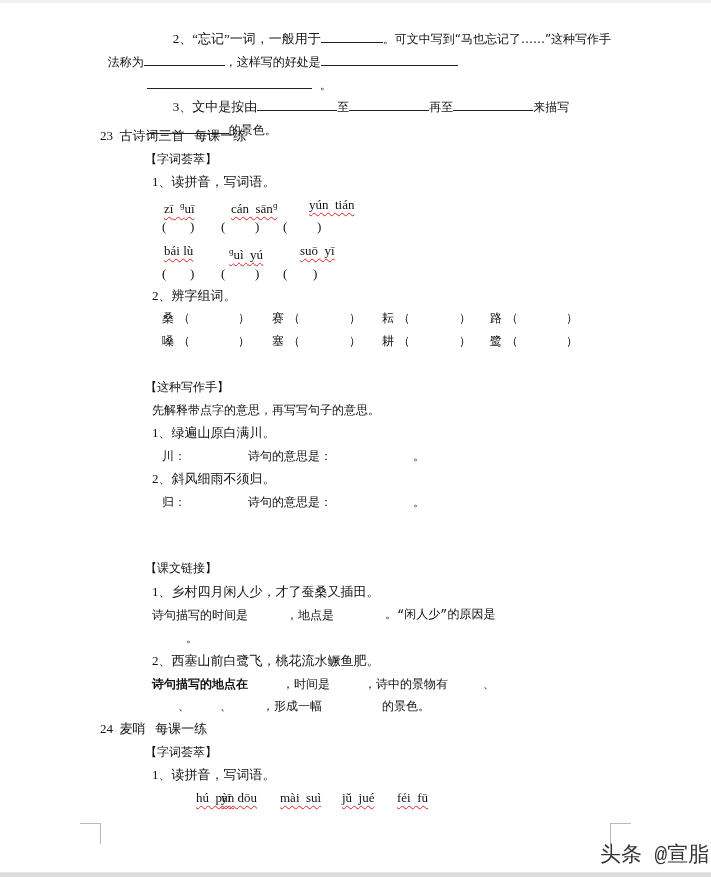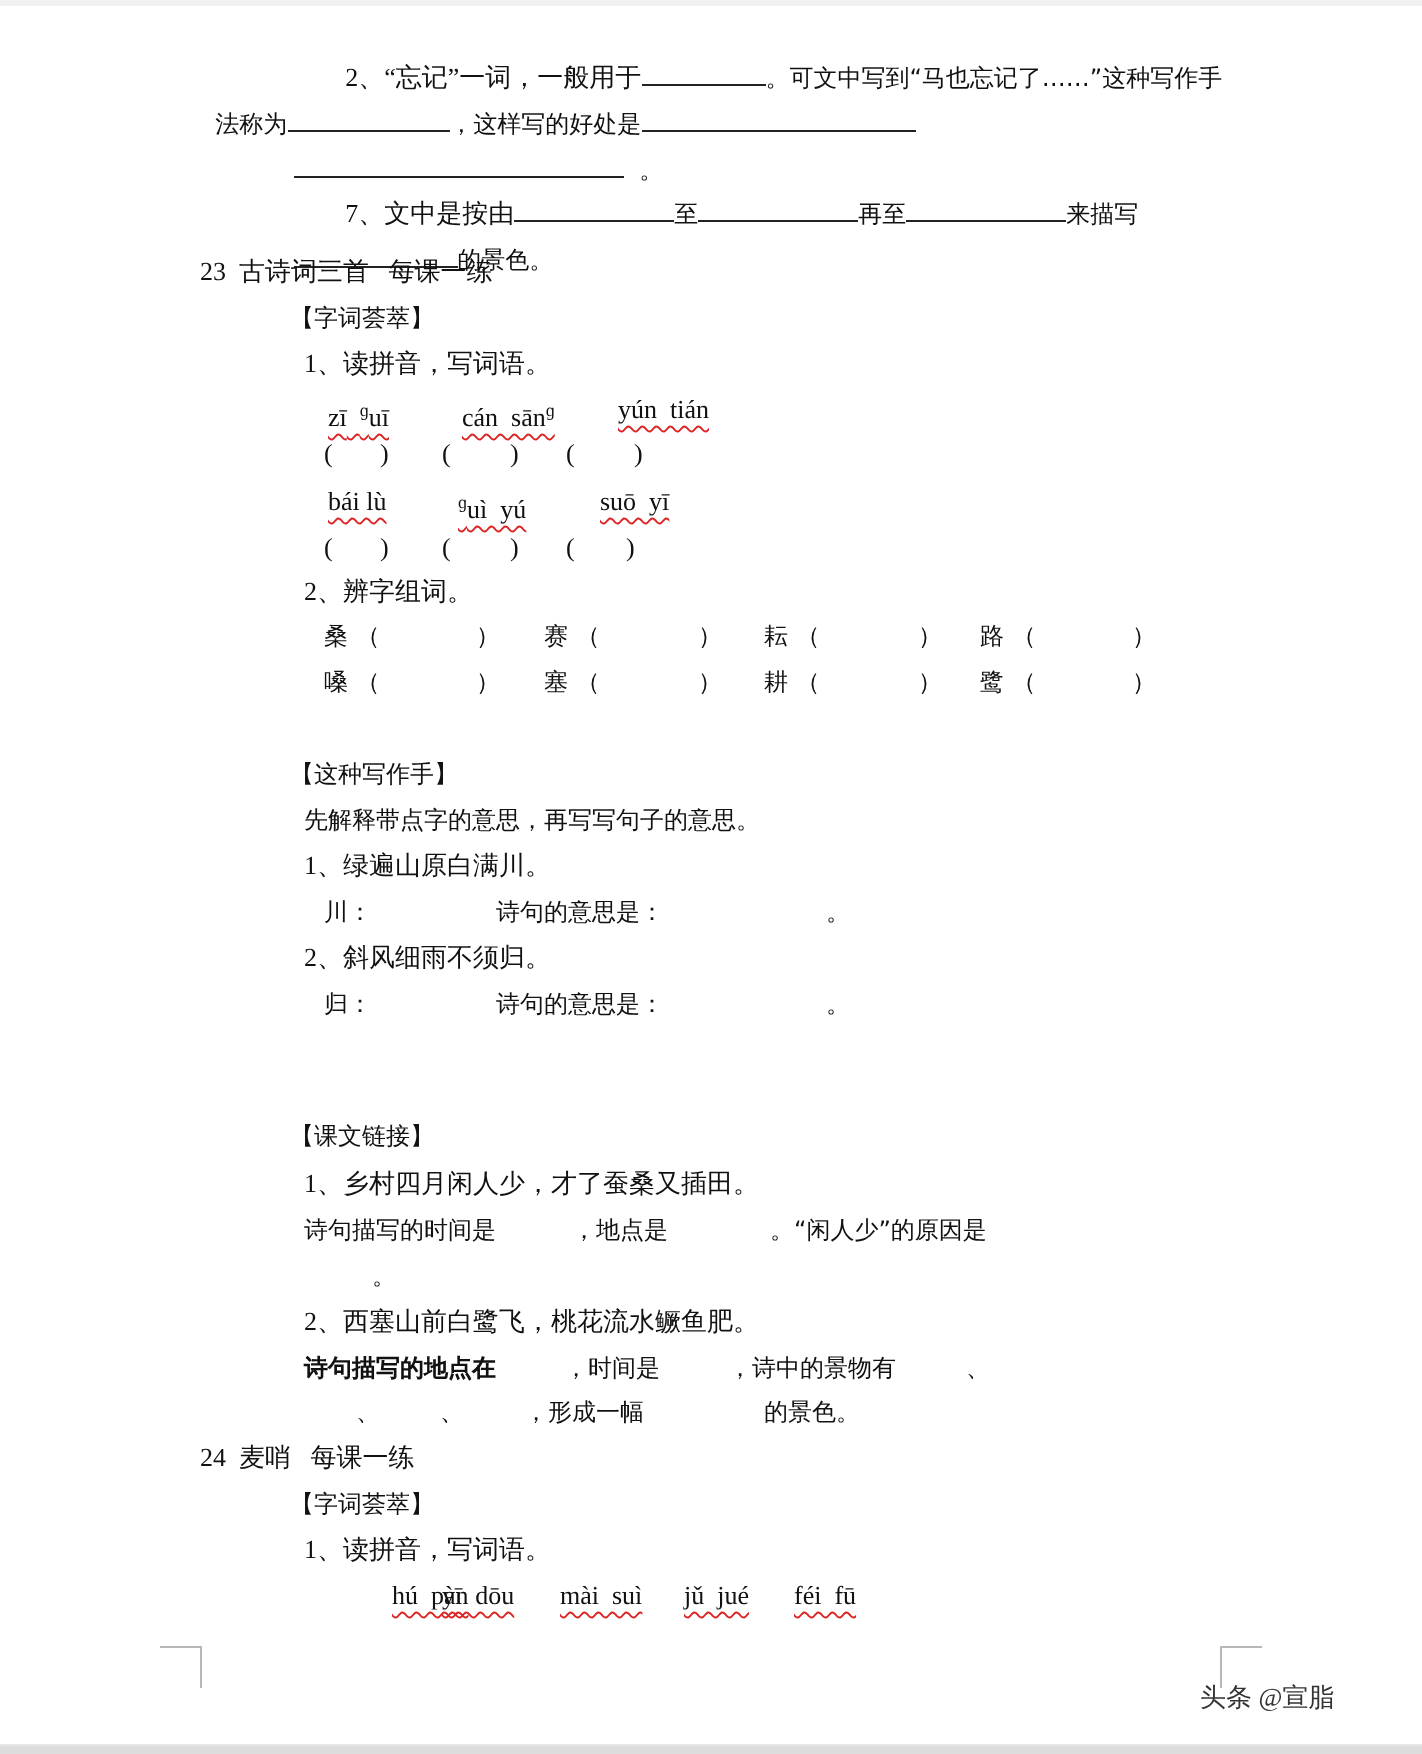--- a/index.html
+++ b/index.html
@@ -13,38 +13,38 @@
   .bottom-bar { position:absolute; left:0; top:872px; width:711px; height:5px; background:#dcdcdc; border-top:1px solid #e6e6e6; }
   .line { position:absolute; white-space:pre; line-height:16px; }
   .blank { display:inline-block; border-bottom:1px solid #222; height:12px; vertical-align:baseline; }
   .gap { display:inline-block; }
   .serif { font-family:"Liberation Serif", serif; font-size:13px; }
   .py { font-family:"Liberation Serif", serif; font-size:13px; position:absolute; line-height:16px;
         text-decoration:underline wavy #d22; text-decoration-thickness:1px; text-underline-offset:3px; white-space:pre; }
   .py sup.g { font-size:9px; vertical-align:5px; text-decoration:none; }
   .paren { position:absolute; font-family:"Liberation Serif", serif; font-size:13px; line-height:16px; }
   .corner { position:absolute; border-color:#b8b8b8; border-style:solid; width:20px; height:20px; }
-  .watermark { position:absolute; left:600px; top:840px; font-size:13px; color:#333; font-family:Liberation Serif, serif; }
+  .watermark { position:absolute; left:600px; top:840px; font-size:21px; color:#333; font-family:Liberation Mono, monospace; }
 </style>
 </head>
 <body>
 
 <div class="top-shade"></div>
 
 <div class="line" style="left:165px;top:14px;">
   <span class="serif">2、“忘记”一词，一般用于</span><span class="blank" style="width:62px;"></span><span>。可文中写到“马也忘记了……”这种写作手</span>
 </div>
 <div class="line" style="left:100px;top:37px;">
   <span>法称为</span><span class="blank" style="width:81px;"></span><span>，这样写的好处是</span><span class="blank" style="width:137px;"></span>
 </div>
 <div class="line" style="left:139px;top:60px;">
   <span class="blank" style="width:165px;"></span><span class="gap" style="width:8px"></span><span>。</span>
 </div>
 <div class="line" style="left:165px;top:82px;">
-  <span class="serif">7、文中是按由</span><span class="blank" style="width:80px;"></span><span>至</span><span class="blank" style="width:80px;"></span><span>再至</span><span class="blank" style="width:80px;"></span><span>来描写</span>
+  <span class="serif">3、文中是按由</span><span class="blank" style="width:80px;"></span><span>至</span><span class="blank" style="width:80px;"></span><span>再至</span><span class="blank" style="width:80px;"></span><span>来描写</span>
 </div>
 <div class="line" style="left:139px;top:105px;">
   <span class="blank" style="width:82px;"></span><span>的景色。</span>
 </div>
 
 <div class="line" style="left:100px;top:128px;"><span class="serif">23  古诗词三首   每课一练</span></div>
 <div class="line" style="left:145px;top:151px;">【字词荟萃】</div>
 <div class="line" style="left:152px;top:174px;"><span class="serif">1、读拼音，写词语。</span></div>
 
 <span class="py" style="left:164px;top:197px;"><span>zī</span>  <sup class="g">ɡ</sup><span>uī</span></span>
@@ -109,21 +109,21 @@
 <span class="line" style="left:413px;top:448px;">。</span>
 <div class="line" style="left:152px;top:471px;"><span class="serif">2、斜风细雨不须归。</span></div>
 <span class="line" style="left:162px;top:494px;">归：</span>
 <span class="line" style="left:248px;top:494px;">诗句的意思是：</span>
 <span class="line" style="left:413px;top:494px;">。</span>
 
 <div class="line" style="left:145px;top:560px;">【课文链接】</div>
 <div class="line" style="left:152px;top:584px;"><span class="serif">1、乡村四月闲人少，才了蚕桑又插田。</span></div>
 <span class="line" style="left:152px;top:607px;">诗句描写的时间是</span>
 <span class="line" style="left:286px;top:607px;">，地点是</span>
-<span class="line" style="left:385px;top:607px;">。“闲人少”的原因是</span>
+<span class="line" style="left:385px;top:607px;font-family:Liberation Mono, monospace;">。“闲人少”的原因是</span>
 <span class="line" style="left:186px;top:630px;">。</span>
 <div class="line" style="left:152px;top:653px;"><span class="serif">2、西塞山前白鹭飞，桃花流水鳜鱼肥。</span></div>
 <span class="line" style="left:152px;top:676px;font-weight:bold;">诗句描写的地点在</span>
 <span class="line" style="left:282px;top:676px;">，时间是</span>
 <span class="line" style="left:364px;top:676px;">，诗中的景物有</span>
 <span class="line" style="left:483px;top:676px;">、</span>
 <span class="line" style="left:178px;top:698px;">、</span>
 <span class="line" style="left:220px;top:698px;">、</span>
 <span class="line" style="left:262px;top:698px;">，形成一幅</span>
 <span class="line" style="left:382px;top:698px;">的景色。</span>

